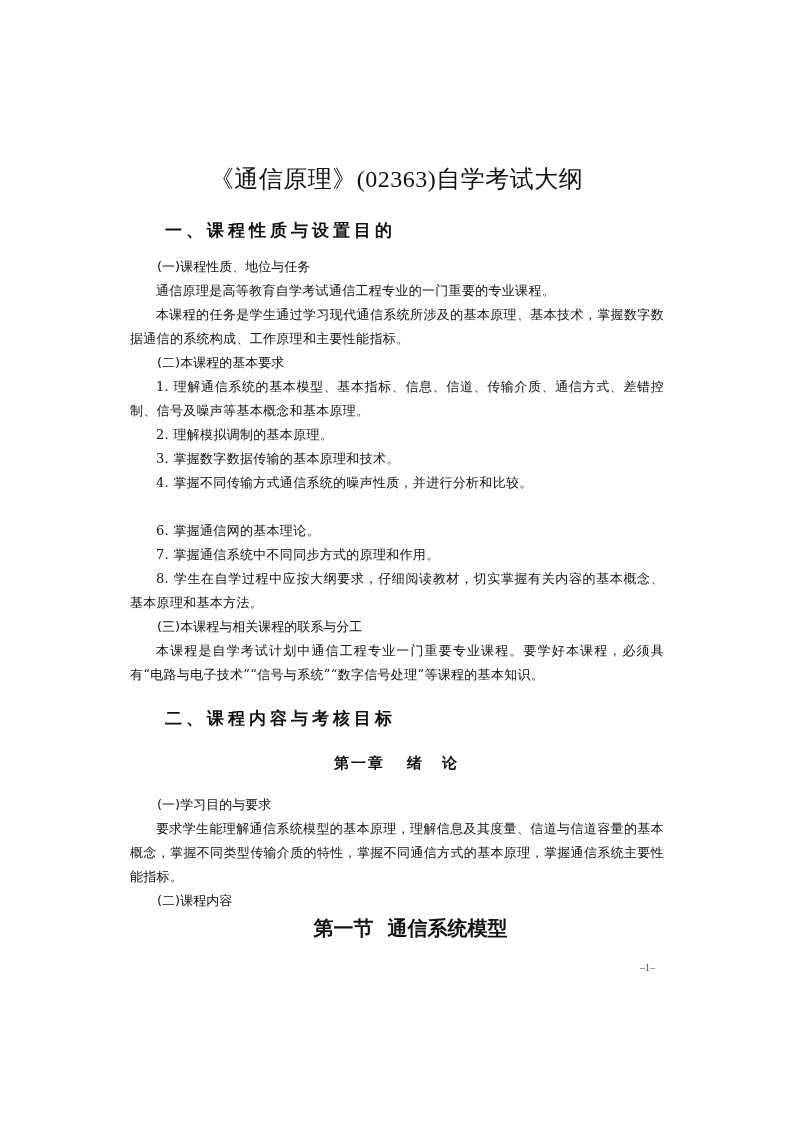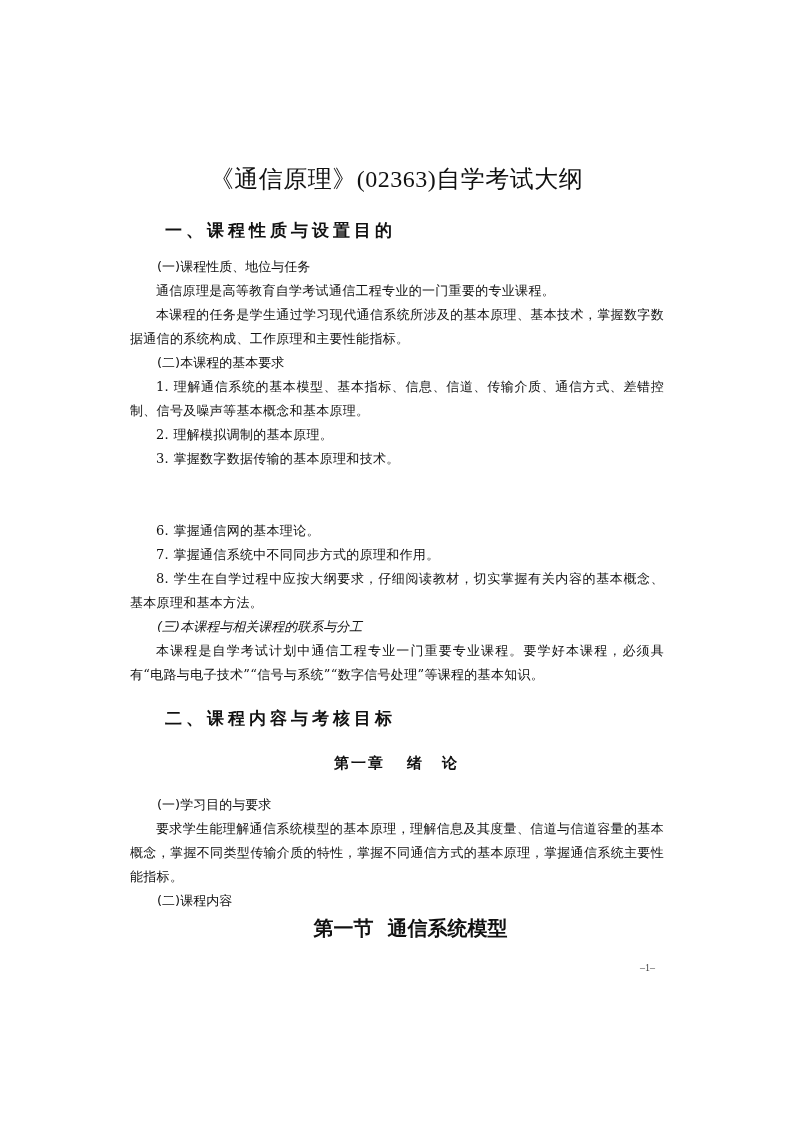--- a/index.html
+++ b/index.html
@@ -107,25 +107,26 @@
   <div class="section-heading" style="top:218px;">一、课程性质与设置目的</div>
 
   <div class="sub-heading" style="top:257px;">(一)课程性质、地位与任务</div>
   <div class="para" style="top:303px;">本课程的任务是学生通过学习现代通信系统所涉及的基本原理、基本技术，掌握数字数据通信的系统构成、工作原理和主要性能指标。</div>
   <div class="para" style="top:279px;">通信原理是高等教育自学考试通信工程专业的一门重要的专业课程。</div>
 
   <div class="sub-heading" style="top:353px;">(二)本课程的基本要求</div>
   <div class="para" style="top:375px;">1. 理解通信系统的基本模型、基本指标、信息、信道、传输介质、通信方式、差错控制、信号及噪声等基本概念和基本原理。</div>
   <div class="para" style="top:423px;">2. 理解模拟调制的基本原理。</div>
   <div class="para" style="top:447px;">3. 掌握数字数据传输的基本原理和技术。</div>
+  <div class="para" style="top:471px;">4. 掌握不同传输方式通信系统的噪声性质，并进行分析和比较。</div>
   <div class="para" style="top:519px;">6. 掌握通信网的基本理论。</div>
   <div class="para" style="top:543px;">7. 掌握通信系统中不同同步方式的原理和作用。</div>
   <div class="para" style="top:567px;">8. 学生在自学过程中应按大纲要求，仔细阅读教材，切实掌握有关内容的基本概念、基本原理和基本方法。</div>
 
-  <div class="sub-heading" style="top:617px;font-style:italic;">(三)本课程与相关课程的联系与分工</div>
+  <div class="sub-heading" style="top:617px;">(三)本课程与相关课程的联系与分工</div>
   <div class="para" style="top:639px;">本课程是自学考试计划中通信工程专业一门重要专业课程。要学好本课程，必须具有“电路与电子技术”“信号与系统”“数字信号处理”等课程的基本知识。</div>
 
   <div class="section-heading" style="top:706px;">二、课程内容与考核目标</div>
 
   <div class="chapter-title">
     <span>第一章</span><span class="gap"></span><span>绪</span><span class="gap-small"></span><span>论</span>
   </div>
 
   <div class="sub-heading" style="top:795px;">(一)学习目的与要求</div>
   <div class="para" style="top:817px;">要求学生能理解通信系统模型的基本原理，理解信息及其度量、信道与信道容量的基本概念，掌握不同类型传输介质的特性，掌握不同通信方式的基本原理，掌握通信系统主要性能指标。</div>

